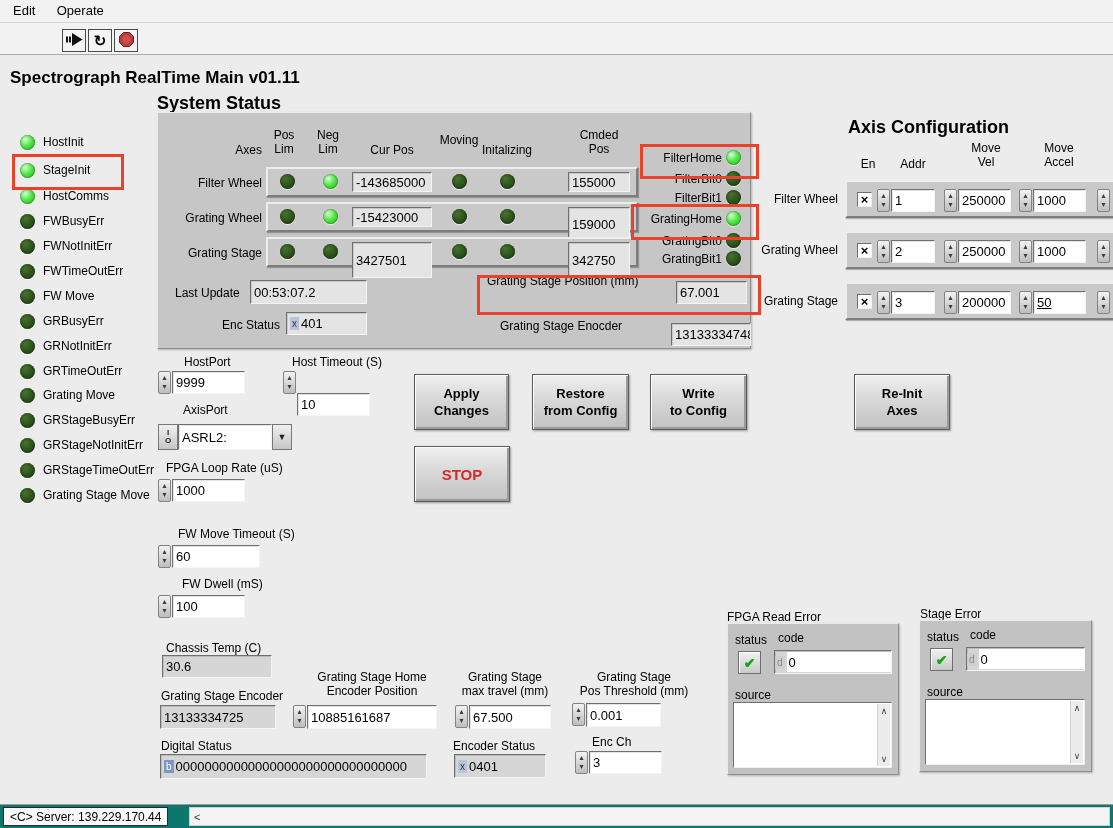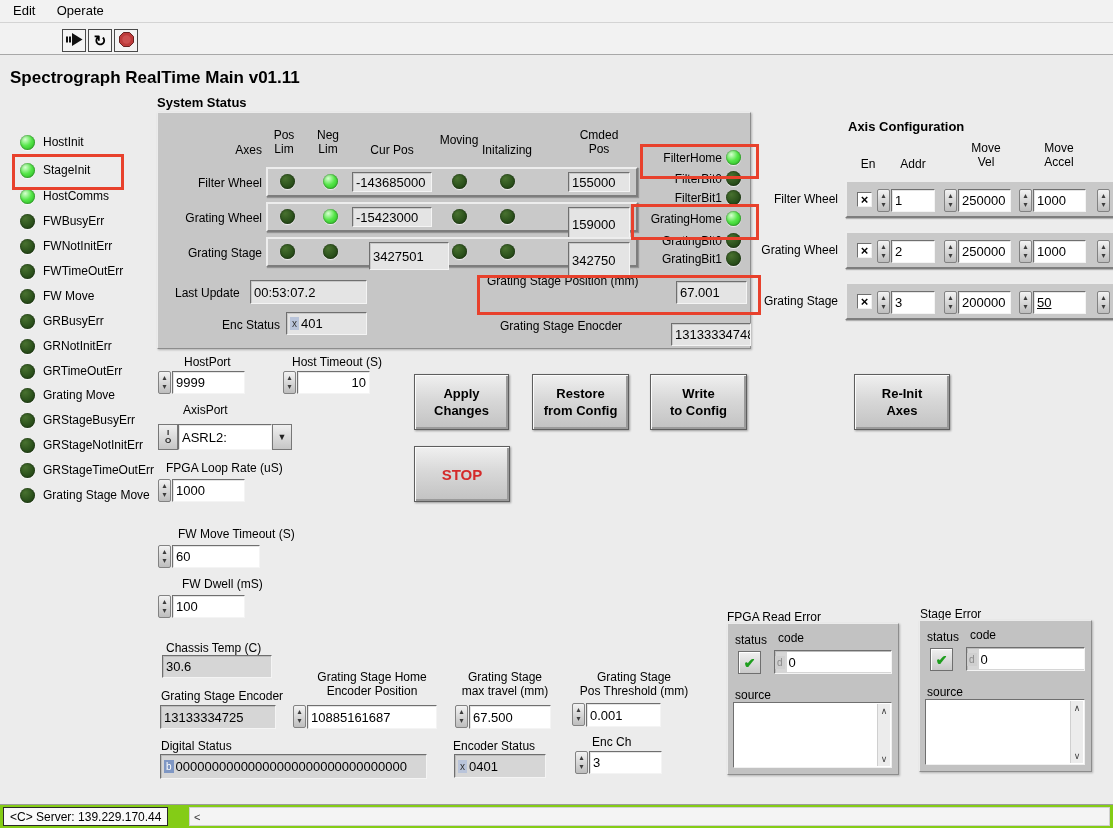--- a/index.html
+++ b/index.html
@@ -1,21 +1,21 @@
 <!DOCTYPE html>
 <html><head>
 <meta charset="utf-8">
 <style>
   html,body{margin:0;padding:0}
   body{width:1113px;height:828px;position:relative;overflow:hidden;background:#ececec;
        font-family:"Liberation Sans",sans-serif;font-size:12px;color:#000}
   .lbl{position:absolute;font-size:12px;white-space:nowrap;line-height:14px}
   .lbl.c{text-align:center;white-space:pre-line}
   .lbl.r{text-align:right}
-  .b{font-weight:bold;font-size:13px}
+  .b{font-weight:bold;font-size:18px}
   .menubar{position:absolute;left:0;top:0;width:1113px;height:22px;background:#f2f2f2;border-bottom:1px solid #d4d4d4}
   .menu-item{display:inline-block;padding:3px 9px;font-size:13px;cursor:default}
   .toolbar{position:absolute;left:0;top:23px;width:1113px;height:31px;background:#f2f2f2;border-bottom:1px solid #a8a8a8}
   .tbtn{position:absolute;width:24px;height:23px;box-sizing:border-box;border:1px solid #4a4a4a;background:#f4f4f4;
         display:flex;align-items:center;justify-content:center}
   .title{position:absolute;left:10px;top:68px;font-size:17px;font-weight:bold}
   .ledrow{position:absolute;left:20px;height:16px;display:flex;align-items:center;gap:8px}
   .led{width:15px;height:15px;border-radius:50%;flex:0 0 auto;
        background:radial-gradient(circle at 35% 30%,#48712f,#2c521c 55%,#1b380f);
        box-shadow:0 1px 1px rgba(255,255,255,.7), inset 0 0 2px rgba(0,0,0,.6)}
@@ -60,21 +60,21 @@
              display:flex;flex-direction:column;justify-content:space-between;align-items:center;
              font-size:9px;color:#444;padding:2px 0;box-sizing:border-box}
   .visa{position:absolute;width:20px;height:26px;box-sizing:border-box;border:1px solid #777;
         background:linear-gradient(180deg,#f0f0f0,#c6c6c6);font-size:8px;line-height:8px;font-weight:bold;
         display:flex;flex-direction:column;align-items:center;justify-content:center;color:#222}
   .visa::before{content:"I"}
   .visa::after{content:"O"}
   .ddarrow{position:absolute;width:20px;height:26px;box-sizing:border-box;border:1px solid #777;
            background:linear-gradient(180deg,#f0f0f0,#c6c6c6);display:flex;align-items:center;
            justify-content:center;font-size:9px;color:#222;cursor:pointer}
-  .statusbar{position:absolute;left:0;top:804px;width:1113px;height:24px;background:#84cc16;border-top:1px solid #9c9c9c}
+  .statusbar{position:absolute;left:0;top:804px;width:1113px;height:24px;background:#0f766e;border-top:1px solid #9c9c9c}
   .serverbox{position:absolute;left:3px;top:2px;height:19px;box-sizing:border-box;border:1px solid #2a2a2a;
              background:#fafafa;font-size:12px;padding:2px 6px;white-space:nowrap}
   .hscroll{position:absolute;left:189px;top:2px;width:921px;height:19px;box-sizing:border-box;background:#f4f4f4;
            border:1px solid #d0d0d0;display:flex;align-items:center;padding-left:4px;font-size:11px;color:#333}
 </style>
 </head>
 <body>
 
 <div class="menubar">
   <span class="menu-item" style="margin-left:4px">Edit</span>
@@ -192,21 +192,21 @@
   <span class="led abs" style="left:12px;top:5px"></span>
   <span class="led abs on" style="left:55px;top:5px"></span>
   <div class="fld" style="left:84px;top:3px;width:80px;height:20px">-15423000</div>
   <span class="led abs" style="left:184px;top:5px"></span>
   <span class="led abs" style="left:232px;top:5px"></span>
   <div class="fld" style="left:300px;top:3px;width:62px;height:34px">159000</div>
 </div>
 <div class="bar" style="left:266px;top:237px;width:372px;height:30px">
   <span class="led abs" style="left:12px;top:5px"></span>
   <span class="led abs" style="left:55px;top:5px"></span>
-  <div class="fld" style="left:101px;top:3px;width:80px;height:28px">3427501</div>
+  <div class="fld" style="left:84px;top:3px;width:80px;height:36px">3427501</div>
   <span class="led abs" style="left:184px;top:5px"></span>
   <span class="led abs" style="left:232px;top:5px"></span>
   <div class="fld" style="left:300px;top:3px;width:62px;height:36px">342750</div>
 </div>
 
 <div class="lbl r" style="left:562px;top:151px;width:160px">FilterHome</div>
 <span class="led abs on" style="left:726px;top:150px"></span>
 <div class="lbl r" style="left:562px;top:172px;width:160px">FilterBit0</div>
 <span class="led abs" style="left:726px;top:171px"></span>
 <div class="lbl r" style="left:562px;top:191px;width:160px">FilterBit1</div>
@@ -228,21 +228,21 @@
 <div class="lbl" style="left:487px;top:274px">Grating Stage Position (mm)</div>
 <div class="fld" style="left:676px;top:281px;width:71px;height:23px">67.001</div>
 <div class="lbl" style="left:500px;top:319px">Grating Stage Enocder</div>
 <div class="fld" style="left:671px;top:323px;width:80px;height:23px">13133334748</div>
 
 <div class="lbl" style="left:184px;top:355px">HostPort</div>
 <div class="spin" style="left:158px;top:371px"></div>
 <input class="inp" style="left: 172px; top: 371px; width: 73px; height: 23px;" value="9999">
 <div class="lbl" style="left:292px;top:355px">Host Timeout (S)</div>
 <div class="spin" style="left:283px;top:371px"></div>
-<input class="inp" style="left: 297px; top: 371px; width: 73px; height: 23px; text-align: right;" value="10">
+<input class="inp" style="left: 297px; top: 393px; width: 73px; height: 23px;" value="10">
 
 <div class="lbl" style="left:183px;top:403px">AxisPort</div>
 <div class="visa" style="left:158px;top:424px"></div>
 <div class="inp" style="left:178px;top:424px;width:94px;height:26px;display:flex;align-items:center">ASRL2:</div>
 <div class="ddarrow" style="left:272px;top:424px">
     <span>▼</span>
   </div>
 
 <div class="lbl" style="left:166px;top:461px">FPGA Loop Rate (uS)</div>
 <div class="spin" style="left:158px;top:479px"></div>

